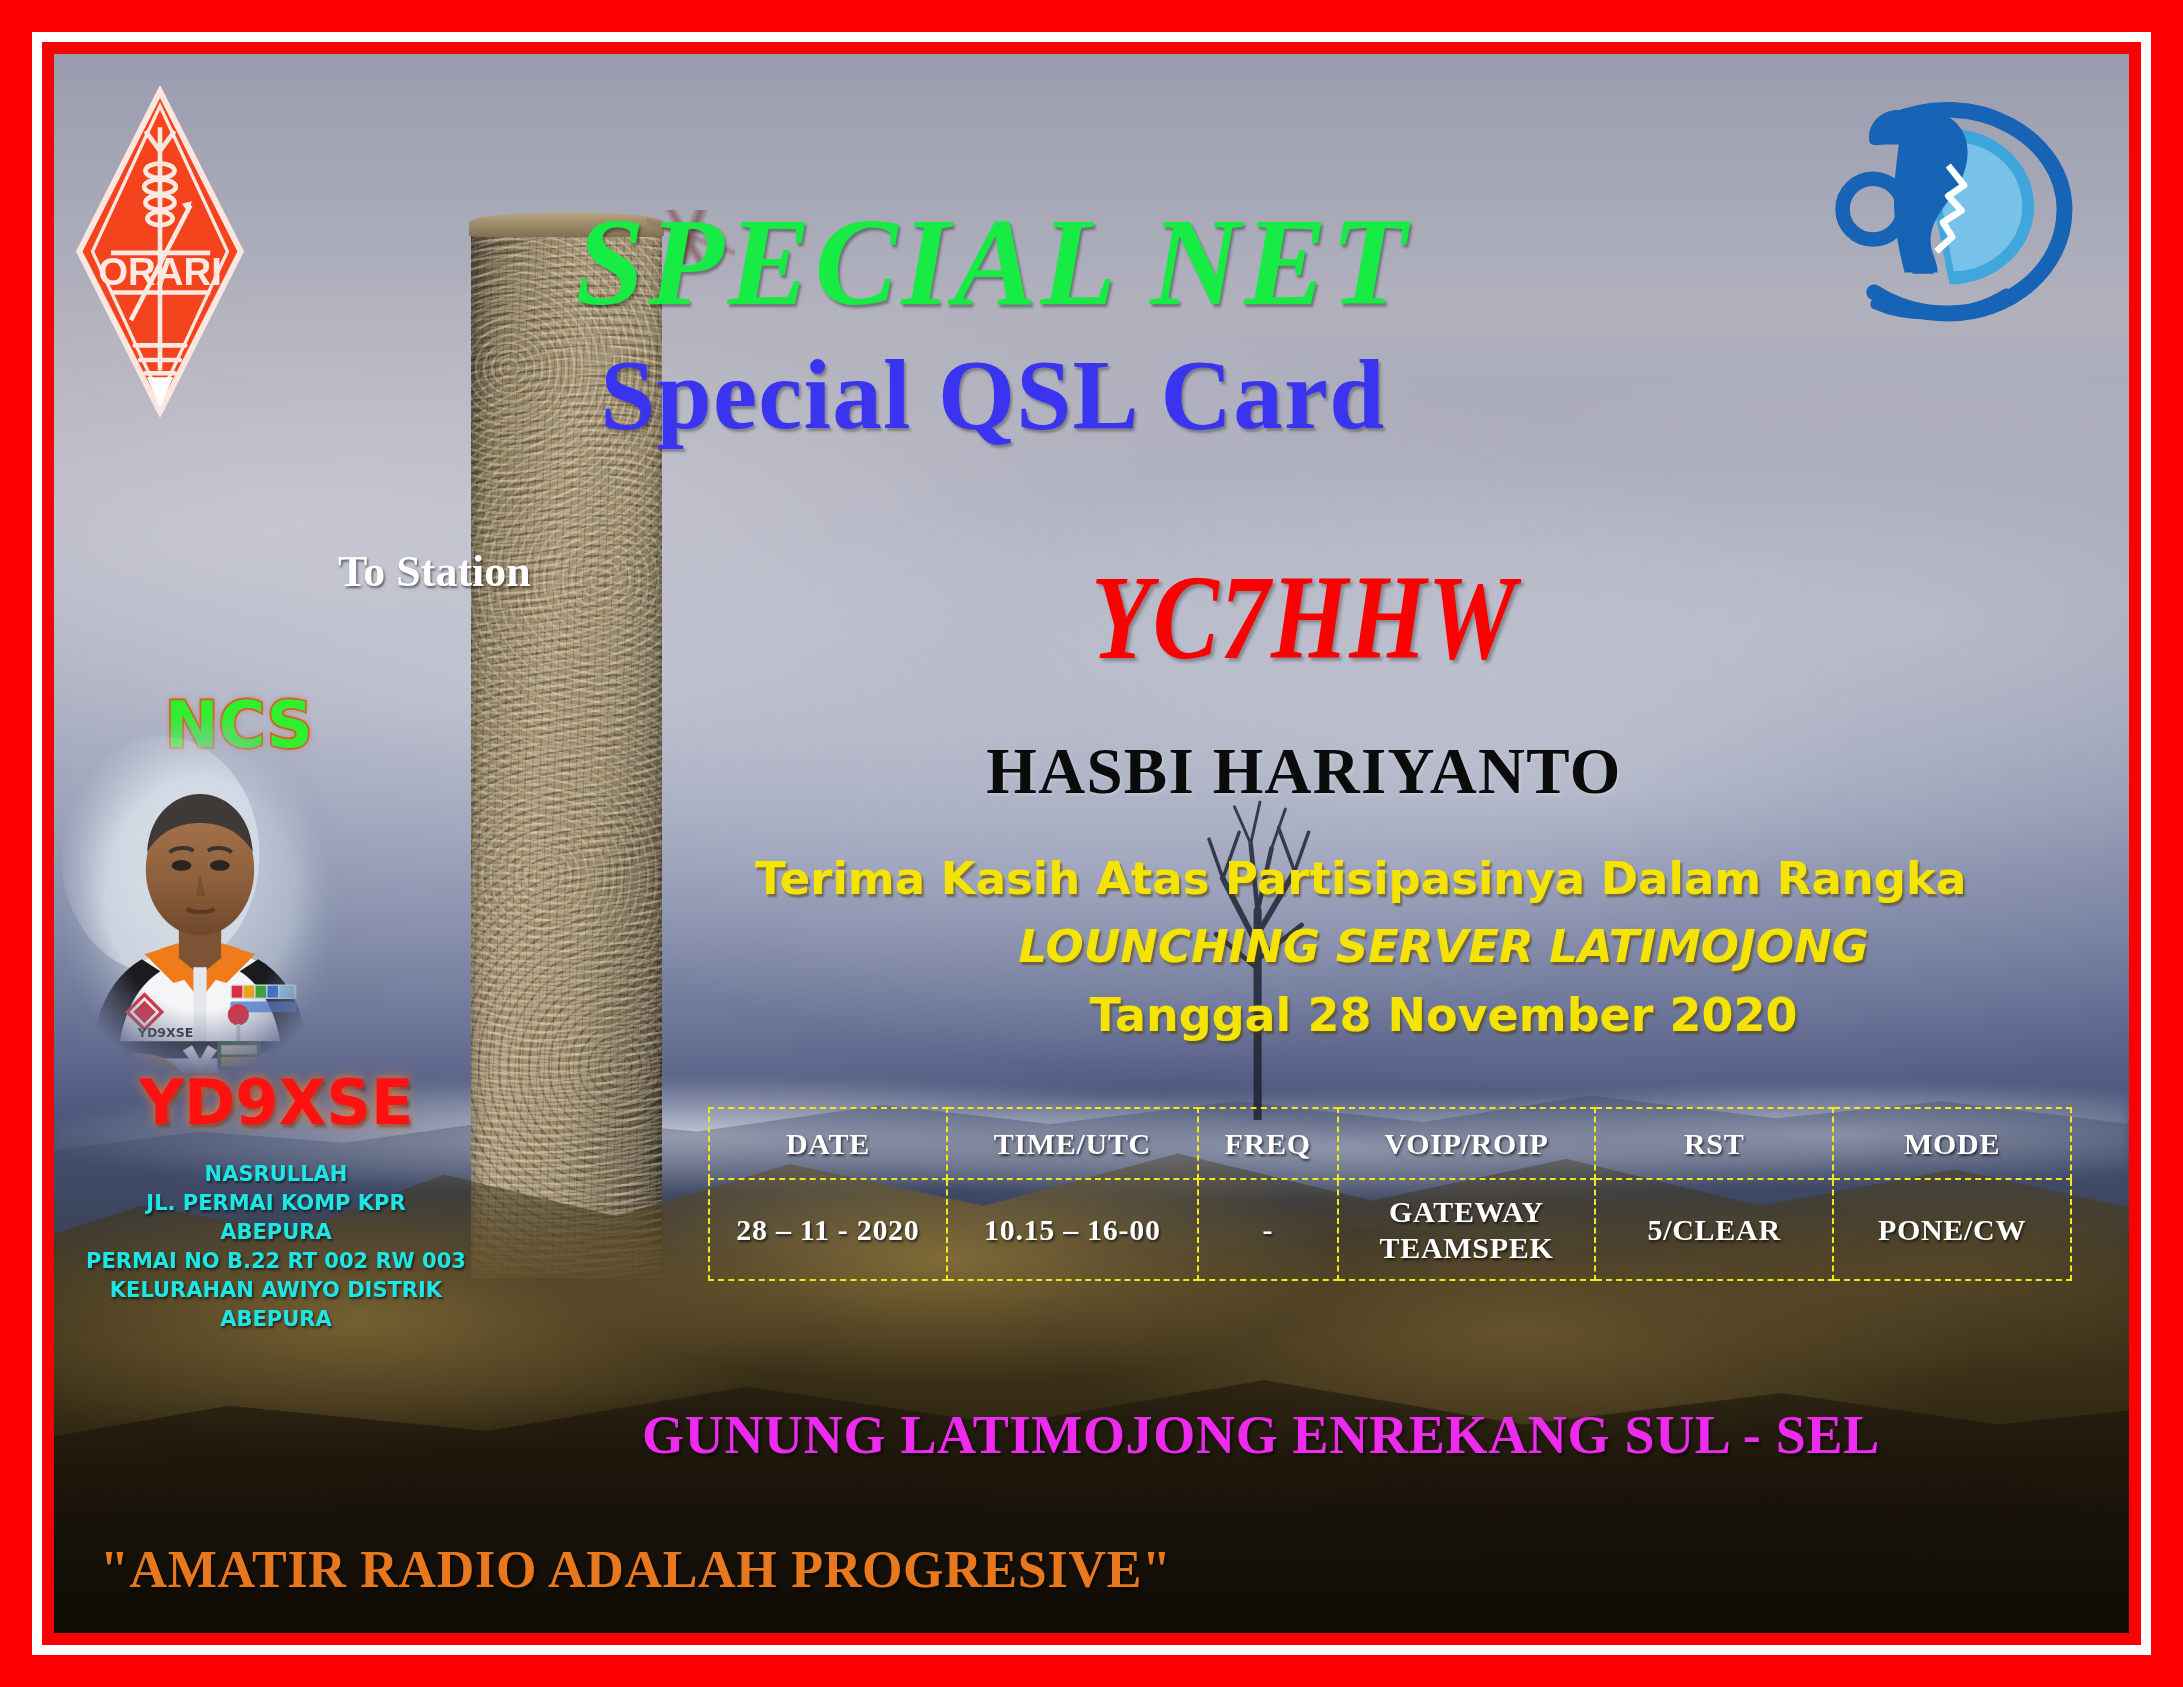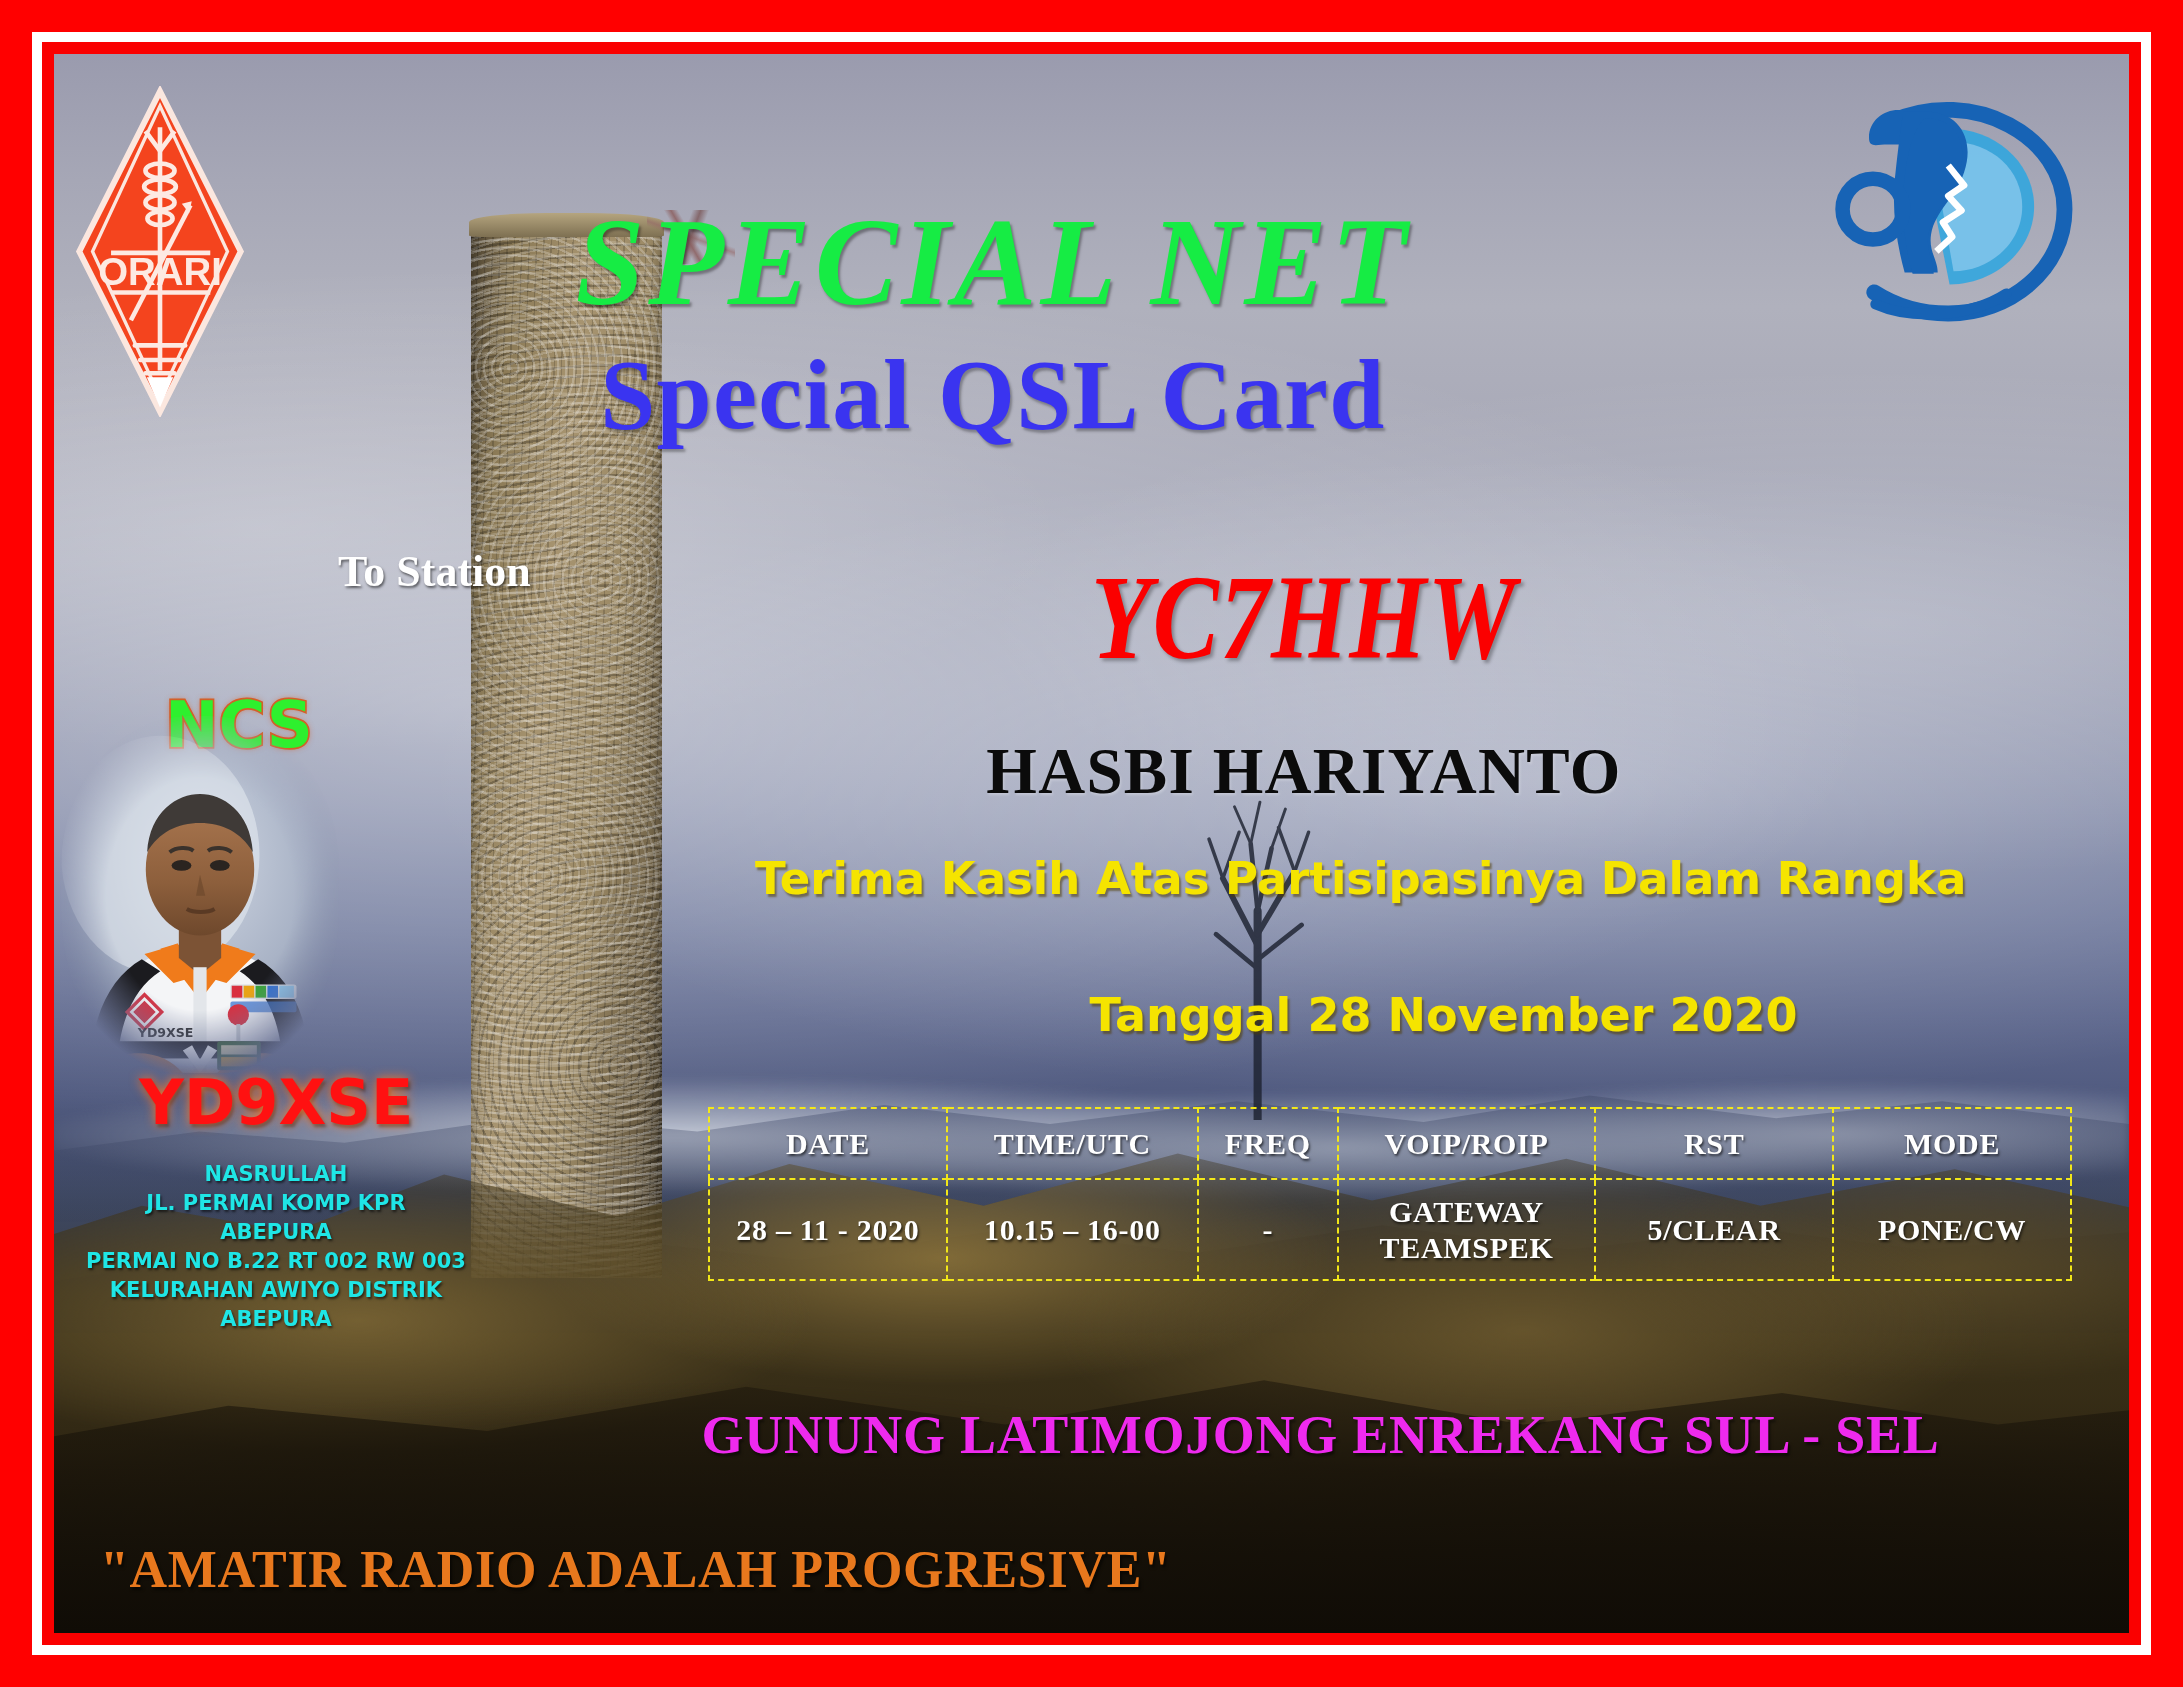--- a/index.html
+++ b/index.html
@@ -275,22 +275,22 @@
   .qso-table th{font-size:30px;height:69px;letter-spacing:0.7px;}
   .qso-table td{font-size:30px;height:99px;letter-spacing:0.7px;line-height:1.18;}
   .c-date{width:17.5%;}
   .c-time{width:18.5%;}
   .c-freq{width:10%;}
   .c-voip{width:19%;}
   .c-rst{width:17.5%;}
   .c-mode{width:17.5%;}
 
   .location{
-    position:absolute;left:605px;top:1354px;width:1323px;
-    text-align:center;
+    position:absolute;left:588px;top:1354px;width:1323px;
+    text-align:left;
     font-weight:700;font-size:54px;line-height:1;letter-spacing:0.7px;
     color:#ee2aee;
     text-shadow:2px 2.6px 2.6px rgba(0,0,0,.5);
     white-space:nowrap;
   }
 
   .motto{
     position:absolute;left:46px;bottom:37px;
     font-weight:700;font-size:52px;line-height:1;letter-spacing:0.7px;
     color:#e8781d;
@@ -384,20 +384,21 @@
       <path d="M66 338 C120 362 208 358 264 322" fill="none" stroke="#1763b5" stroke-width="16" stroke-linecap="round"></path>
     </svg>
 
     <div class="special-net">SPECIAL NET</div>
     <div class="qsl-card">Special QSL Card</div>
     <div class="to-station">To Station</div>
     <div class="callsign">YC7HHW</div>
     <div class="opname">HASBI HARIYANTO</div>
 
     <div class="thanks">Terima Kasih Atas Partisipasinya Dalam Rangka</div>
+    <div class="launch">LOUNCHING SERVER LATIMOJONG</div>
     <div class="tanggal">Tanggal  28  November  2020</div>
 
     <div class="ncs">NCS</div>
 
     <div class="op-photo">
       <svg viewBox="0 0 420 540" width="278" height="357">
         <defs>
           <radialGradient id="bgp" cx="50%" cy="40%" r="70%">
             <stop offset="0%" stop-color="#cfd6e2"></stop>
             <stop offset="55%" stop-color="#a9b3c6"></stop>

